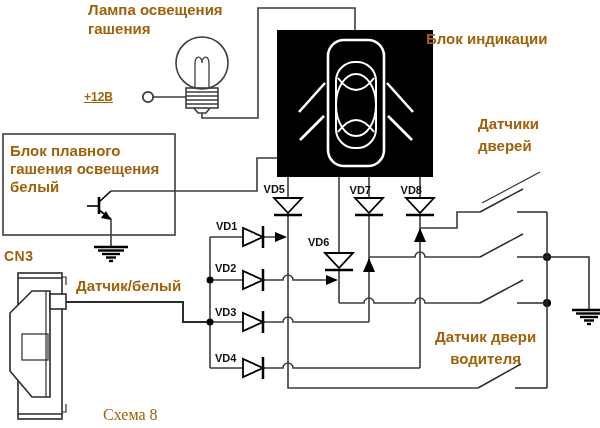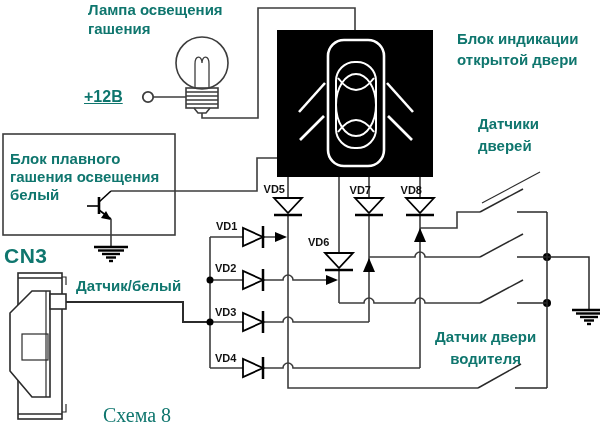--- a/index.html
+++ b/index.html
@@ -1,29 +1,29 @@
 <!DOCTYPE html>
 <html><head>
 <meta charset="utf-8">
 <style>
   html,body{margin:0;padding:0;}
   #stage{position:relative;width:600px;height:428px;background:#ffffff;overflow:hidden;
          font-family:"Liberation Sans",sans-serif;}
   #schematic{position:absolute;left:0;top:0;}
-  .lbl{position:absolute;color:#0f766e;font-weight:bold;font-size:15px;line-height:20px;white-space:nowrap;}
+  .lbl{position:absolute;color:#a16207;font-weight:bold;font-size:15px;line-height:20px;white-space:nowrap;}
   .lbl span{display:block;}
   .lbl-lamp{left:88px;top:0px;line-height:19px;}
-  .lbl-supply{left:84px;top:87px;font-size:16px;text-decoration:underline;}
-  .lbl-indicator{left:457px;top:28px;line-height:21px;}
+  .lbl-supply{left:84px;top:87px;font-size:12px;text-decoration:underline;}
+  .lbl-indicator{left:426px;top:28px;line-height:21px;text-align:center;}
   .lbl-passenger{left:478px;top:113px;line-height:22px;}
   .lbl-driver{left:435px;top:326px;line-height:22px;text-align:center;}
-  .lbl-dimmer{left:10px;top:142px;line-height:18px;margin-top:8px;}
-  .lbl-cn3{left:4px;top:246px;font-size:21px;letter-spacing:.5px;}
+  .lbl-dimmer{left:10px;top:142px;line-height:18px;}
+  .lbl-cn3{left:4px;top:246px;font-size:14px;letter-spacing:.5px;}
   .lbl-wire{left:76px;top:276px;}
-  .lbl-caption{left:103px;top:405px;font-family:"Liberation Serif",serif;font-weight:normal;font-size:20px;}
+  .lbl-caption{left:103px;top:405px;font-family:"Liberation Serif",serif;font-weight:normal;font-size:16px;}
   .vdtxt{font-family:"Liberation Sans",sans-serif;font-size:11px;font-weight:bold;fill:#111;}
 </style>
 </head>
 <body>
 
 <div id="stage">
 
 <svg id="schematic" width="600" height="428" viewBox="0 0 600 428" fill="none">
 
   <g stroke="#3d3d3d" stroke-width="1.6">
@@ -193,21 +193,20 @@
   </g>
 </svg>
 
   <div class="lbl lbl-lamp">
     <span>Лампа освещения</span>
     <span>гашения</span>
   </div>
   <div class="lbl lbl-supply">+12В</div>
   <div class="lbl lbl-indicator">
     <span>Блок индикации</span>
-    <span>открытой двери</span>
   </div>
   <div class="lbl lbl-passenger">
     <span>Датчики</span>
     <span>дверей</span>
   </div>
   <div class="lbl lbl-driver">
     <span>Датчик двери</span>
     <span>водителя</span>
   </div>
   <div class="lbl lbl-dimmer">

